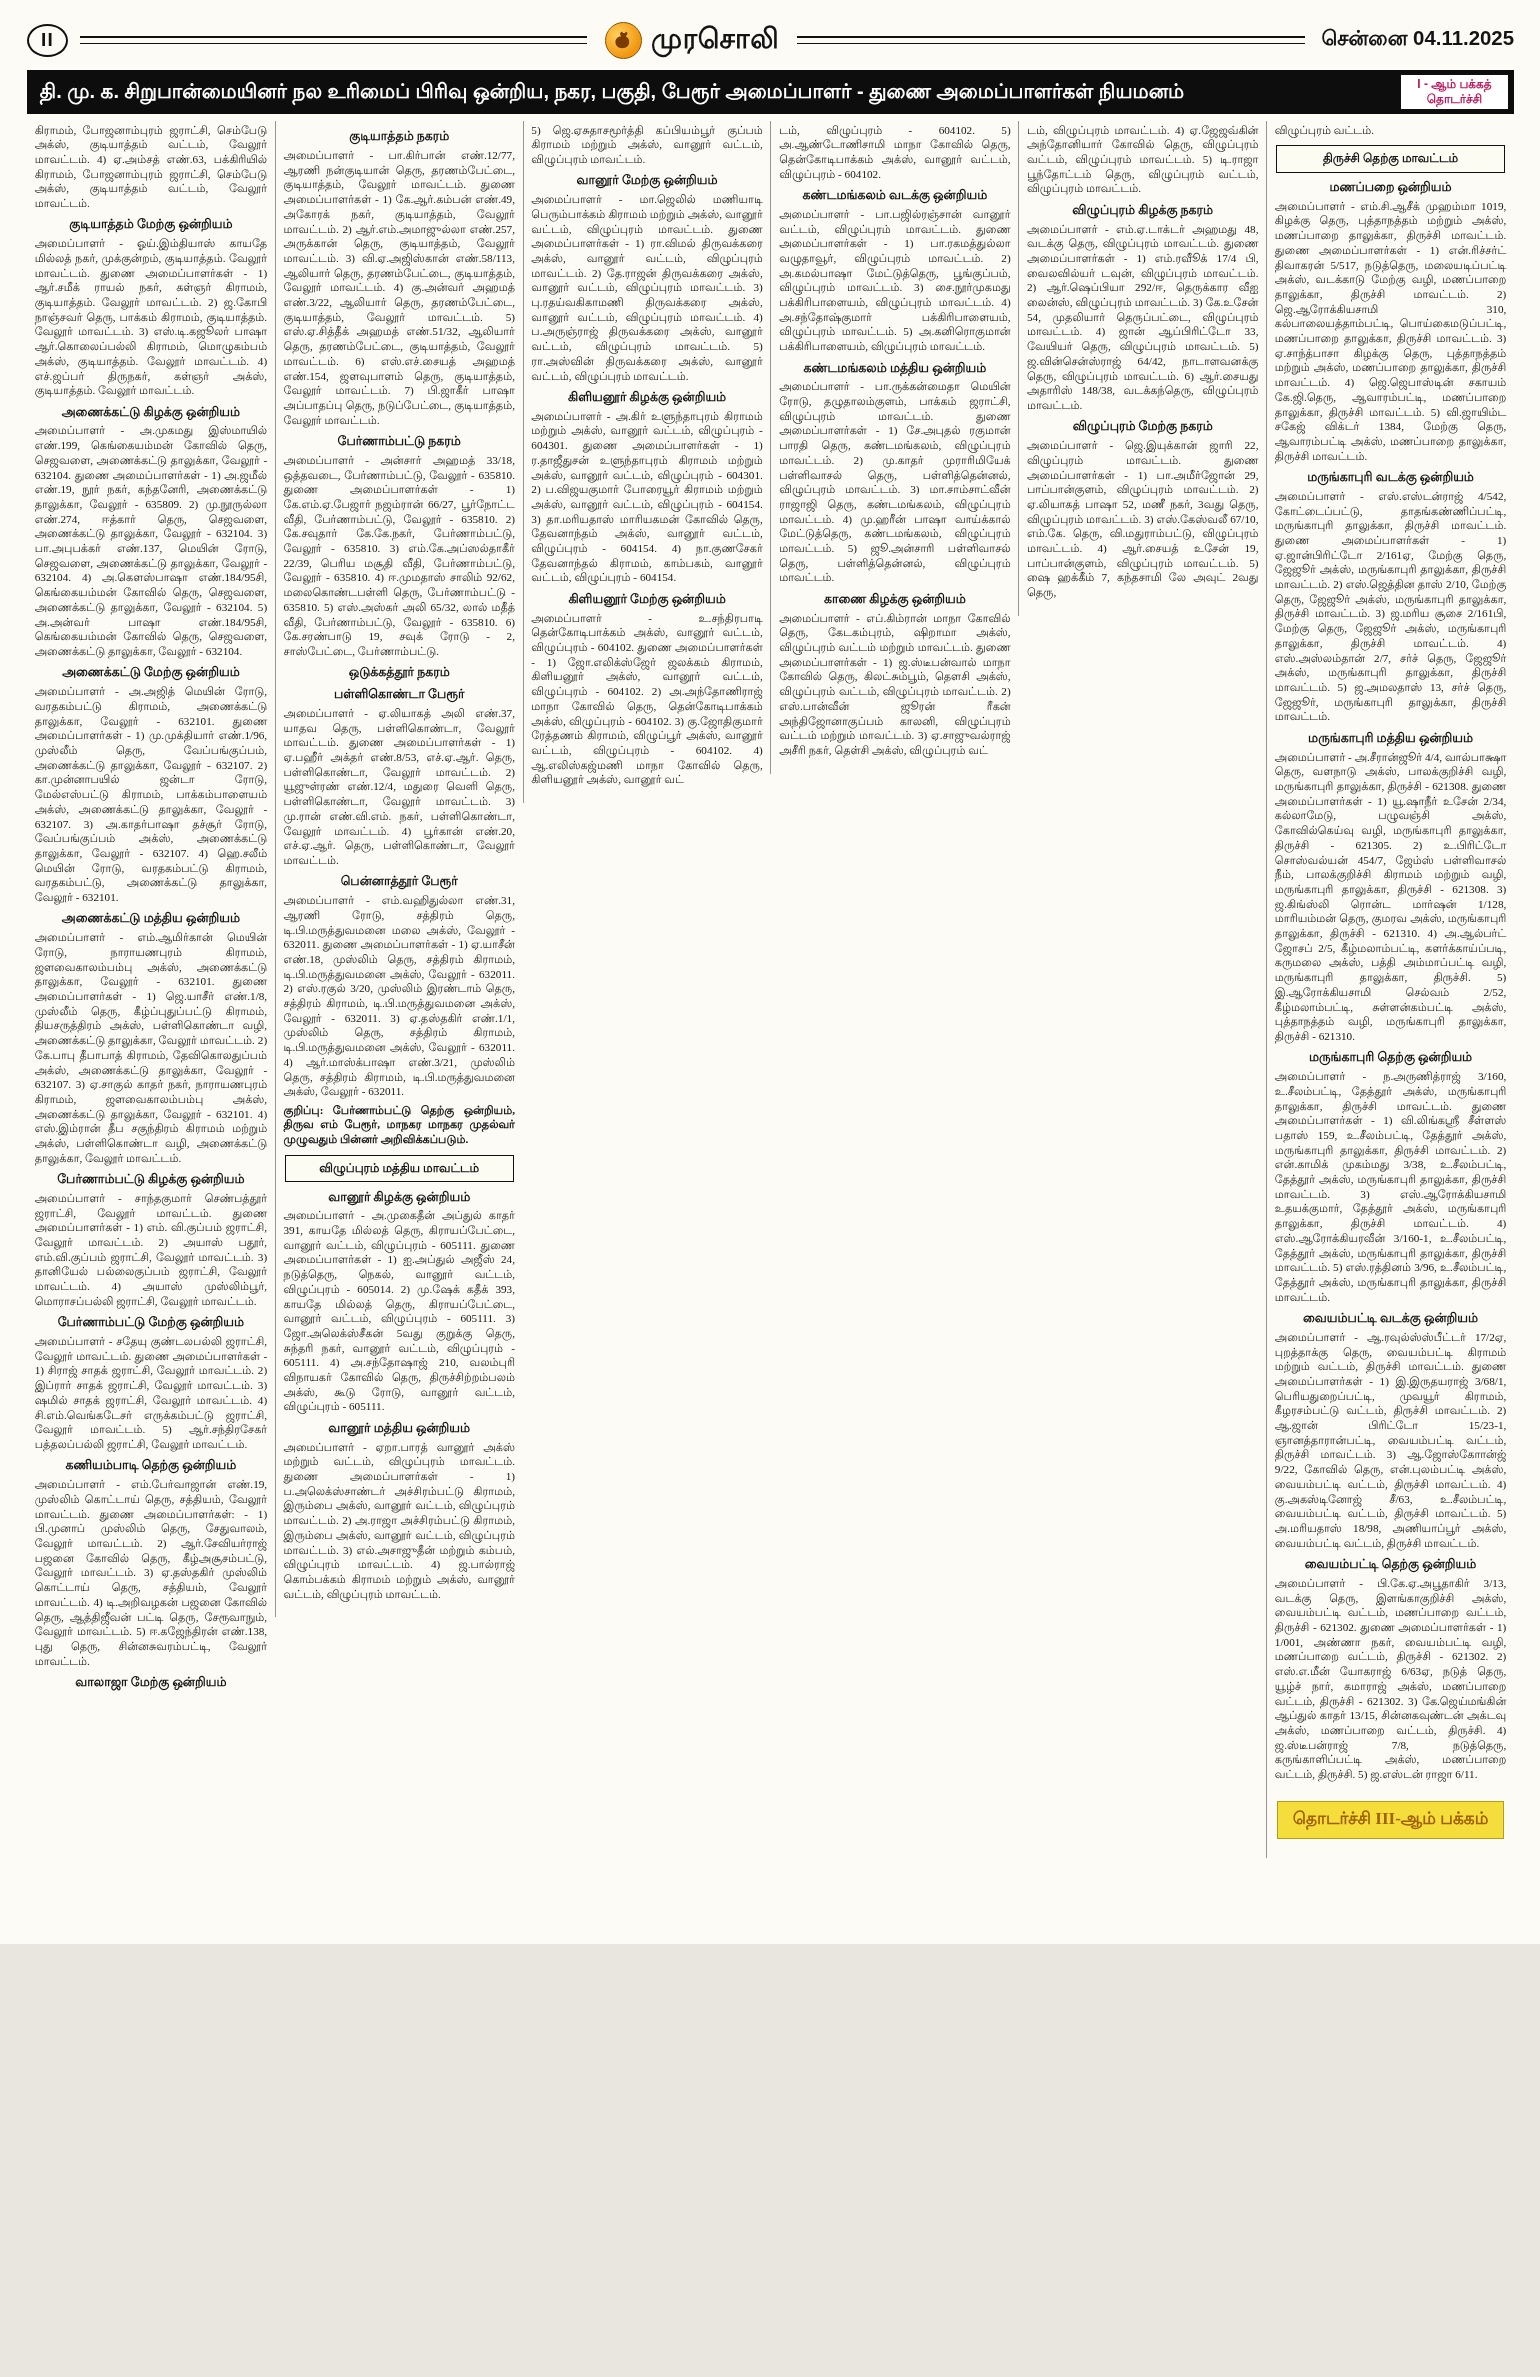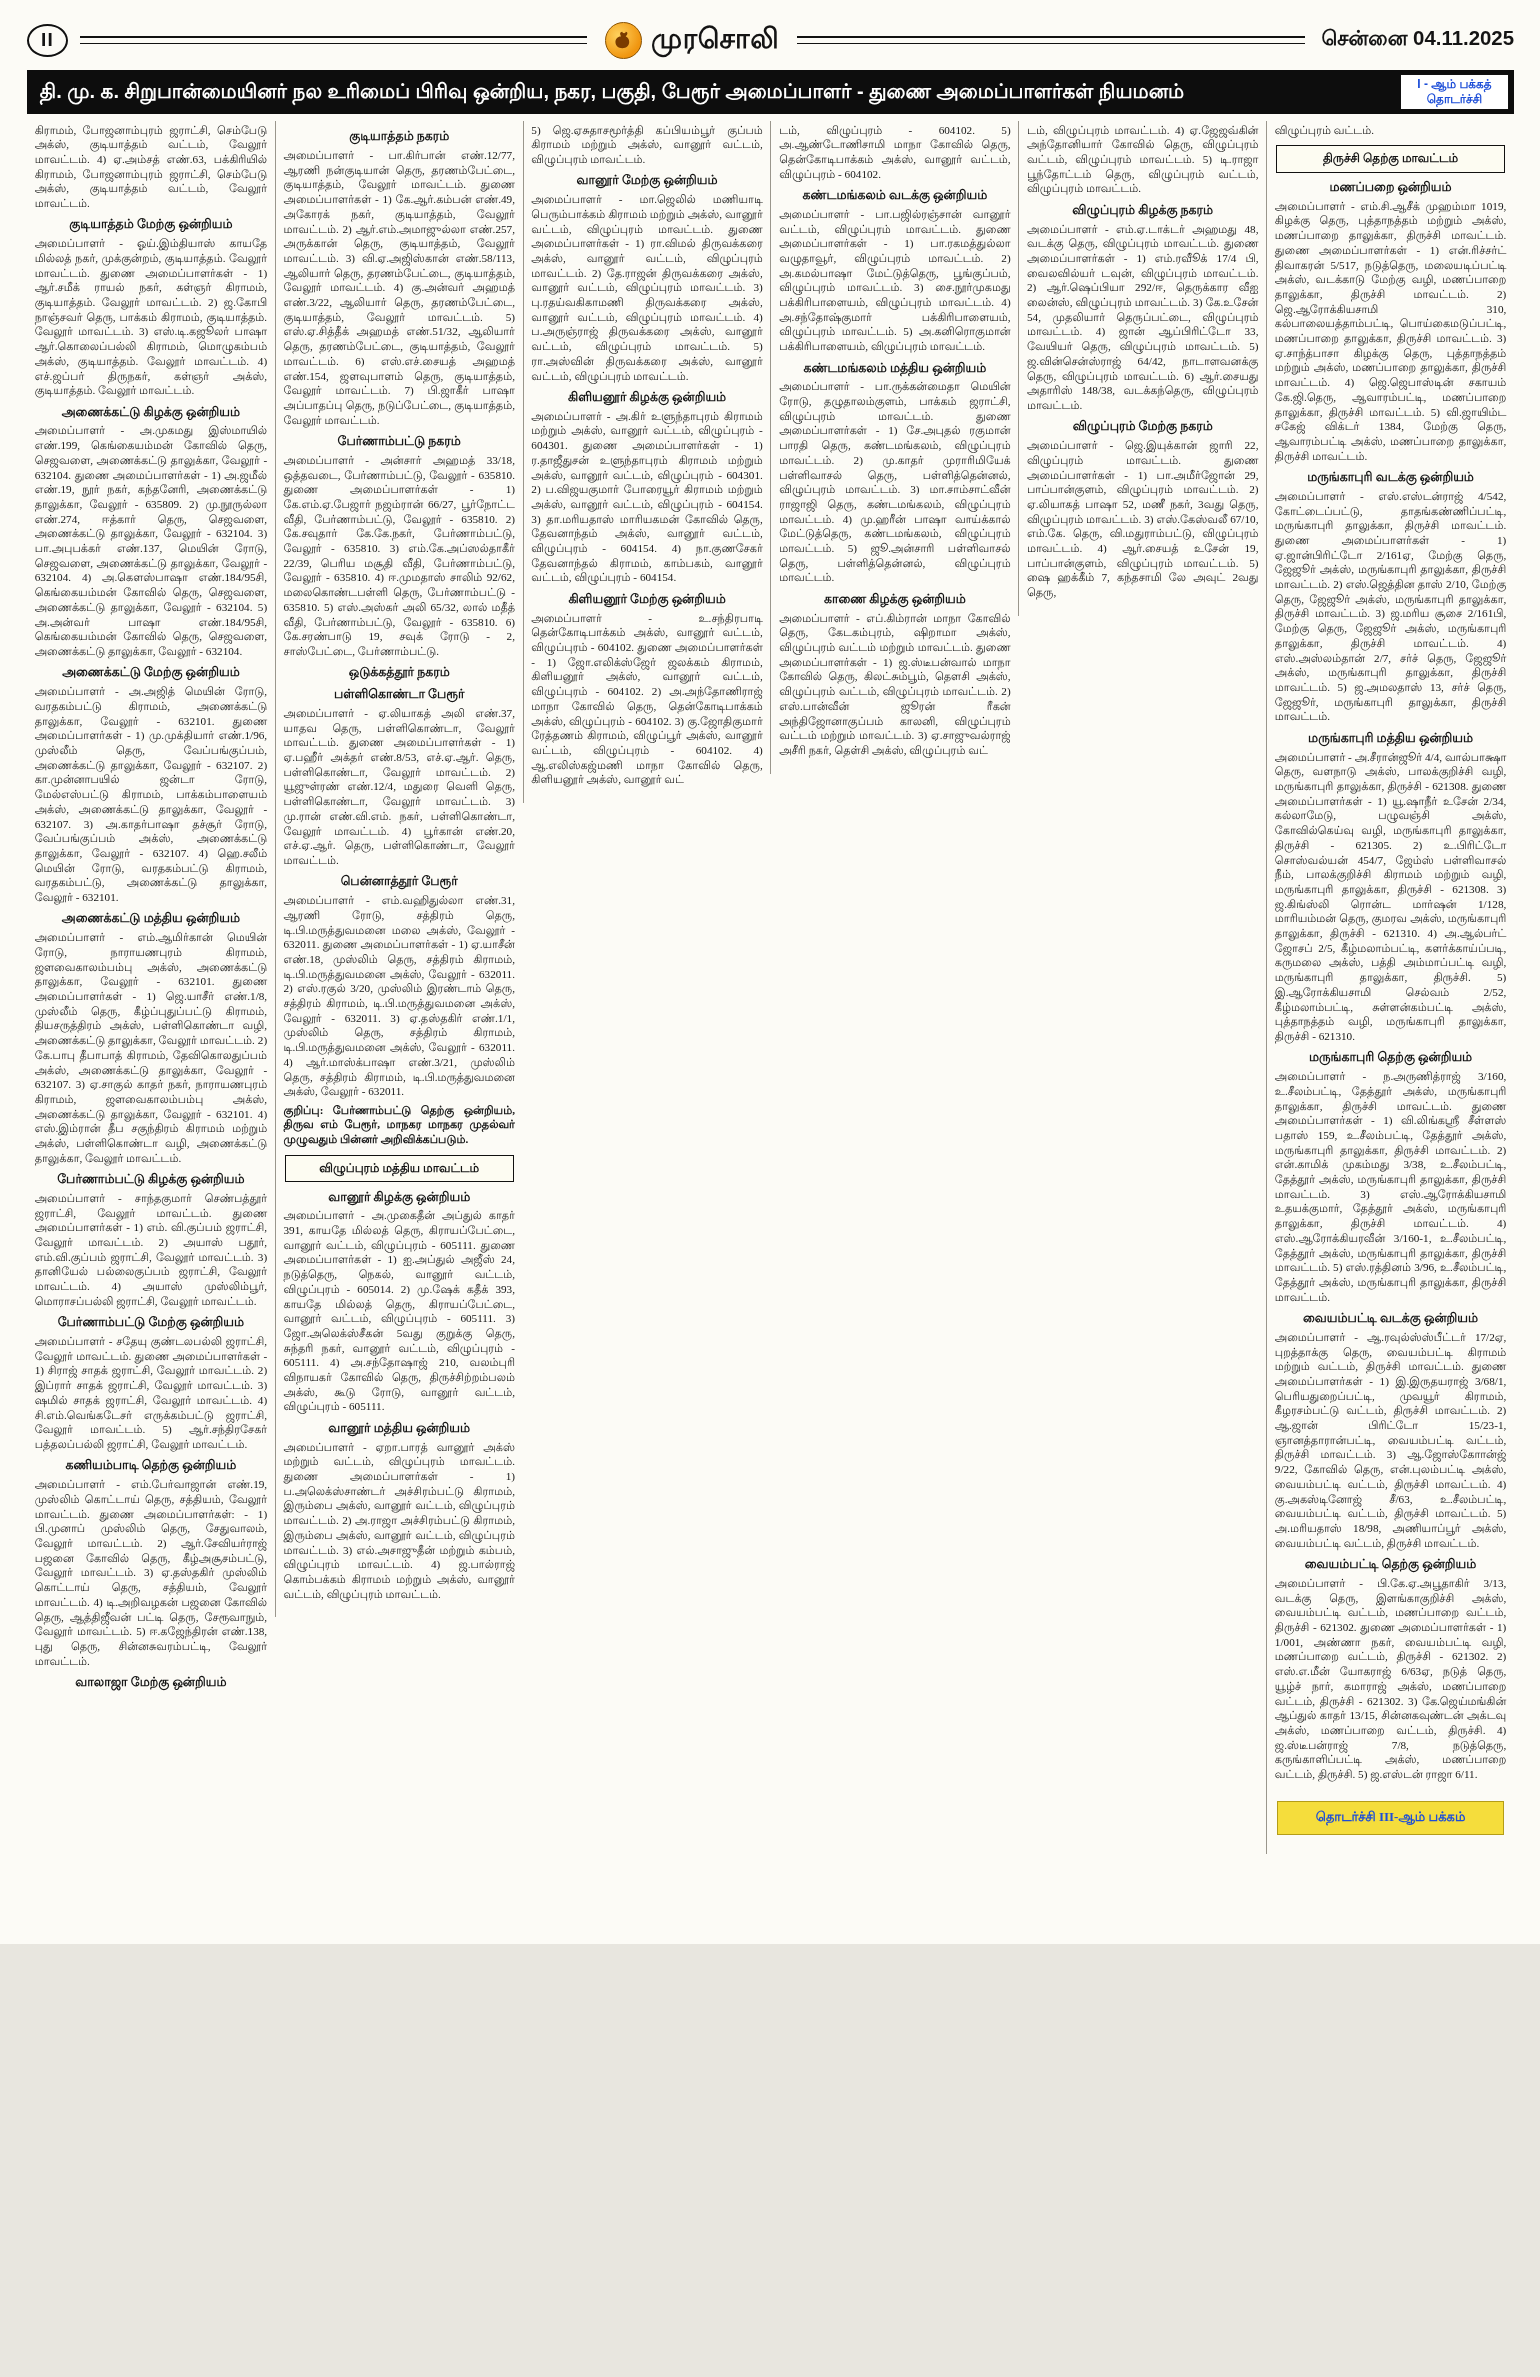--- a/index.html
+++ b/index.html
@@ -32,21 +32,21 @@
     display: flex; align-items: stretch; min-height: 41px;
   }
   .banner-title {
     flex: 1; display: flex; align-items: center; padding: 5.1px 12.8px;
     font-size: 20px; font-weight: 800; line-height: 1.15;
   }
   .banner-tag {
     align-self: center; background: #ffffff; border: 1.3px solid #111; margin: 3.8px 5.1px;
     padding: 2.6px 7.7px; text-align: center; min-width: 109px;
   }
-  .banner-tag .l1, .banner-tag .l2 { display: block; font-weight: 800; font-size: 12px; line-height: 1.2; color: #1d4ed8; }
+  .banner-tag .l1, .banner-tag .l2 { display: block; font-weight: 800; font-size: 12px; line-height: 1.2; color: #be185d; }
   
   .columns {
     margin-top: 7.7px; display: grid; grid-template-columns: repeat(6, 1fr);
     min-height: 2222px; align-items: start; font-family: Liberation Serif, serif;
   }
   .col { padding: 1.3px 7.7px 12.8px 7.7px; }
   .col + .col { border-left: 0.6px solid #9a968c; }
   .para {
     font-size: 11.2px; line-height: 14.7px; text-align: justify; margin: 0 0 3.2px 0;
     word-break: break-word;
@@ -54,22 +54,22 @@
   .sec-h {
     font-size: 12.5px; line-height: 16px; font-weight: 800; text-align: center;
     margin: 5.7px 0 3.8px 0;
   }
   .note { font-size: 11.2px; line-height: 14.7px; font-weight: 700; text-align: justify; margin: 3.8px 0; }
   .district-box {
     border: 1.9px solid #111; background: #fdfcf2; text-align: center; font-weight: 800;
     font-size: 12px; line-height: 16.6px; padding: 4.5px 2.6px; margin: 7.7px 1.3px 6.4px 1.3px;
   }
   .jump-box {
-    background: #f5dd3c; border: 1.3px solid #b49d18; color: #1d4ed8; font-weight: 800;
-    text-align: center; font-size: 13px; padding: 7.7px 3.8px; margin: 19px 2.6px 6.4px 2.6px;
+    background: #f5dd3c; border: 1.3px solid #b49d18; color: #a16207; font-weight: 800;
+    text-align: center; font-size: 17px; padding: 7.7px 3.8px; margin: 19px 2.6px 6.4px 2.6px;
   }
 </style>
 </head>
 <body>
 
 <div class="page">
 
   <header class="masthead">
     <div class="page-badge">II</div>
     <div class="dbl-rule"></div>

